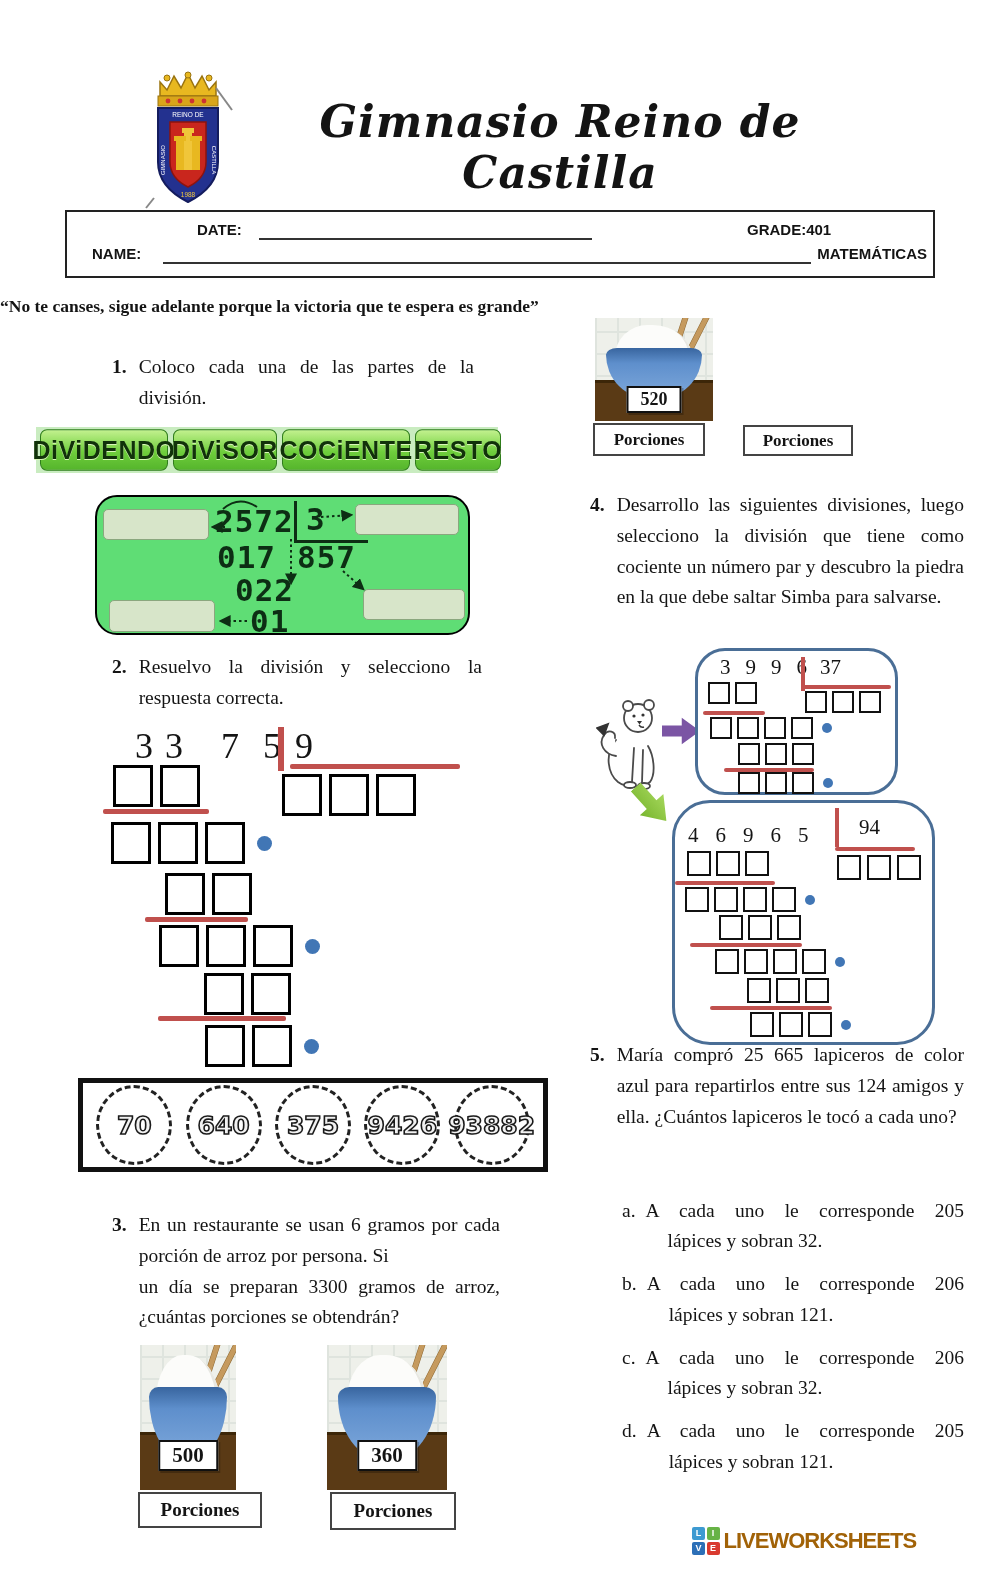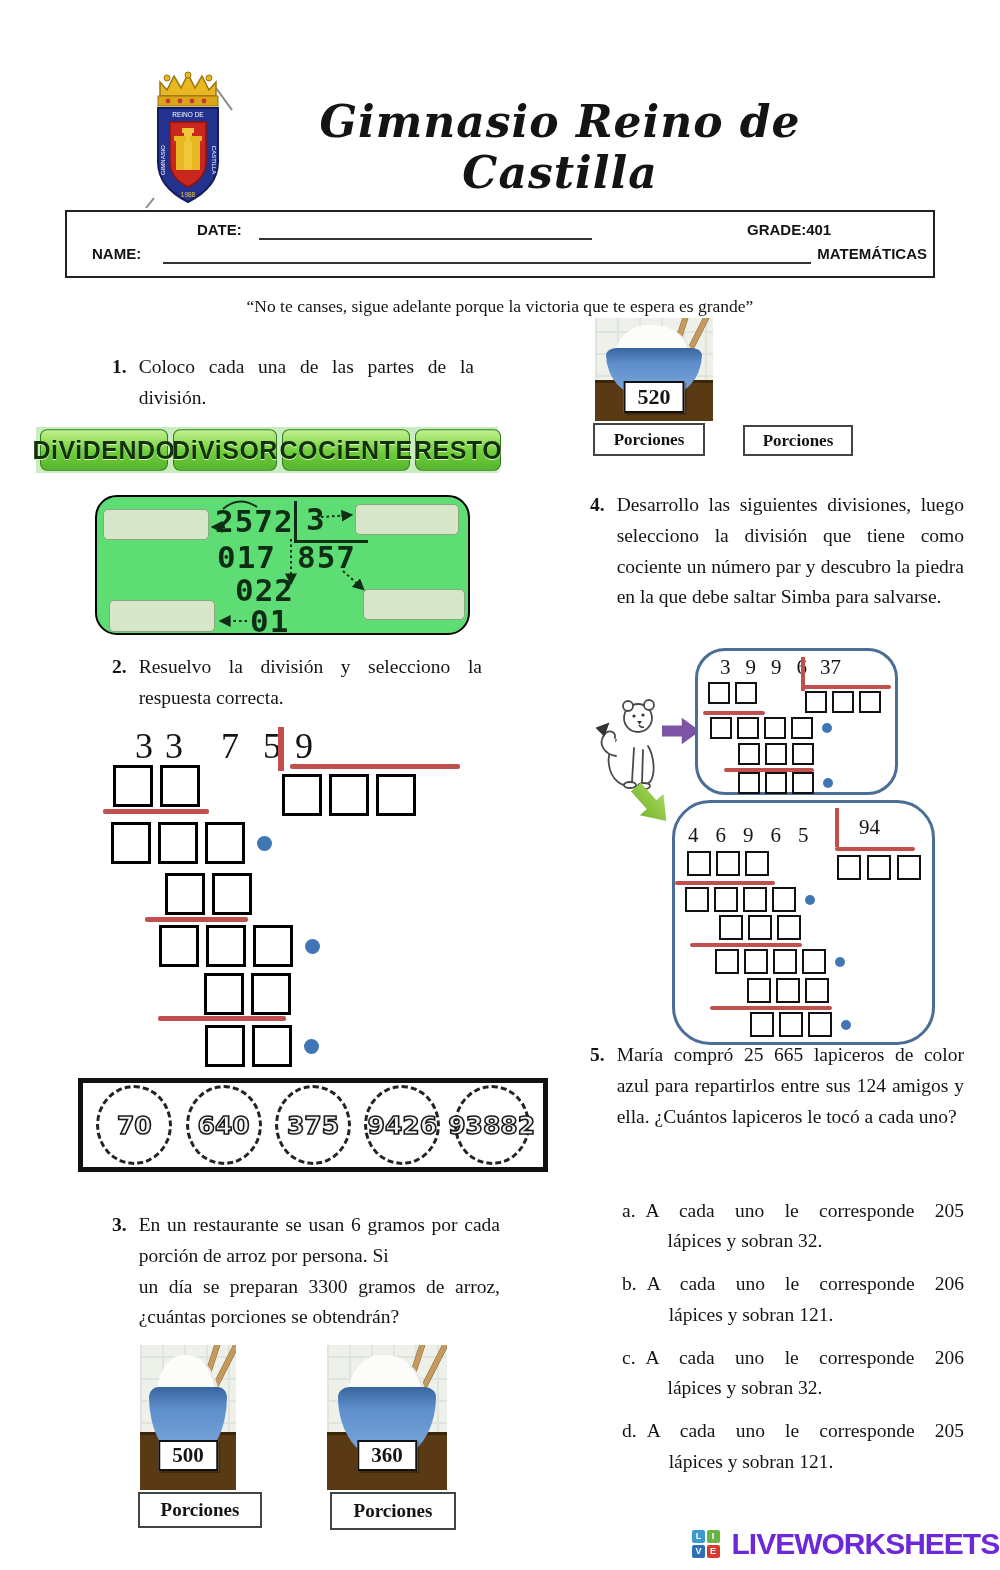--- a/index.html
+++ b/index.html
@@ -13,21 +13,21 @@
   .school-title { font-family:"DejaVu Serif", serif; font-style:italic; font-weight:bold;
                   font-size:44px; letter-spacing:1px; text-align:center; }
   .school-sub   { font-family:"DejaVu Serif", serif; font-style:italic; font-weight:bold;
                   font-size:23px; text-align:center; margin-top:14px; }
 
   
   .form-box { border:2px solid #222; }
   .form-lbl { font-family:"Liberation Sans", sans-serif; font-weight:bold; font-size:15px; }
   .fline { border-bottom:2px solid #333; height:2px; }
 
-  .quote { font-weight:normal; font-size:17.5px; text-align:center; }
+  .quote { font-weight:bold; font-size:17.5px; }
 
   
   .item { display:flex; gap:12px; font-size:19.5px; line-height:1.58; }
   .item .num { font-weight:bold; flex:0 0 auto; }
   .item .txt { text-align:justify; }
   .just1 { text-align:justify; text-align-last:justify; }
 
   
   .label-strip { background:#c9ecc0; display:flex; gap:5px; padding:3px 4px; align-items:center; }
   .part-btn { background:linear-gradient(180deg,#c2f18e 0%,#6fce3c 55%,#55b52c 100%);
@@ -95,22 +95,22 @@
   .mc-opt { display:flex; gap:10px; font-size:19.5px; line-height:1.55; margin-bottom:13px; }
   .mc-opt .letter { font-weight:normal; flex:0 0 auto; }
   .mc-opt .l2 { padding-left:22px; }
 
   
   .footer { display:flex; align-items:center; gap:4px; }
   .tiles { display:grid; grid-template-columns:13px 13px; grid-template-rows:13px 13px; gap:1.5px; }
   .tile { color:#fff; font:bold 9px/13px "Liberation Sans", sans-serif; text-align:center; border-radius:2px; }
   .tile:nth-child(1){ background:#3d9ad1; } .tile:nth-child(2){ background:#67b346; }
   .tile:nth-child(3){ background:#2c6fb7; } .tile:nth-child(4){ background:#d93a2f; }
-  .brand { font-family:"Liberation Sans", sans-serif; font-weight:bold; font-size:30px;
-           letter-spacing:-1px; color:#6d28d9;margin-left:8px; }
+  .brand { font-family:"Liberation Sans", sans-serif; font-weight:bold; font-size:22px;
+           letter-spacing:-1px; color:#a16207; }
 </style>
 </head>
 <body>
 
 <div class="page">
 
   <svg class="abs" style="left:136px; top:70px;" width="104" height="140" viewBox="0 0 104 140">
     <polygon points="24,26 24,12 31,20 38,6 45,18 52,4 59,18 66,6 73,20 80,12 80,26" fill="#e8b820" stroke="#9a7410" stroke-width="1.5"></polygon>
     <circle cx="31" cy="8" r="3" fill="#e8b820" stroke="#9a7410"></circle>
     <circle cx="52" cy="5" r="3" fill="#e8b820" stroke="#9a7410"></circle>
@@ -284,21 +284,21 @@
     <div class="vtag" style="bottom:13%;">360</div>
   </div>
   <div class="caption-box" style="left:330px; top:1492px; width:126px; height:38px;">Porciones</div>
 
   <div class="bowl" style="left:595px; top:318px; width:118px; height:103px;">
     <div class="tbl"></div>
     <div class="stick" style="height:56px; right:26%; top:-10%; transform:rotate(18deg);"></div>
     <div class="stick" style="height:54px; right:12%; top:-8%; transform:rotate(27deg);"></div>
     <div class="rice"></div>
     <div class="cup"></div>
-    <div class="vtag" style="bottom:8%; font-size:22px;">520</div>
+    <div class="vtag" style="bottom:8%; font-size:18px;">520</div>
   </div>
   <div class="caption-box" style="left:593px; top:423px; width:112px; height:33px; font-size:17px;">Porciones</div>
 
   <div class="caption-box" style="left:743px; top:425px; width:110px; height:31px; font-size:17px;">Porciones</div>
 
   <div class="abs item" style="left:590px; top:490px; width:374px;">
     <span class="num">4.</span>
     <span class="txt">Desarrollo las siguientes divisiones, luego selecciono la división que tiene como cociente un número par y descubro la piedra en la que debe saltar Simba para salvarse.</span>
   </div>
 

